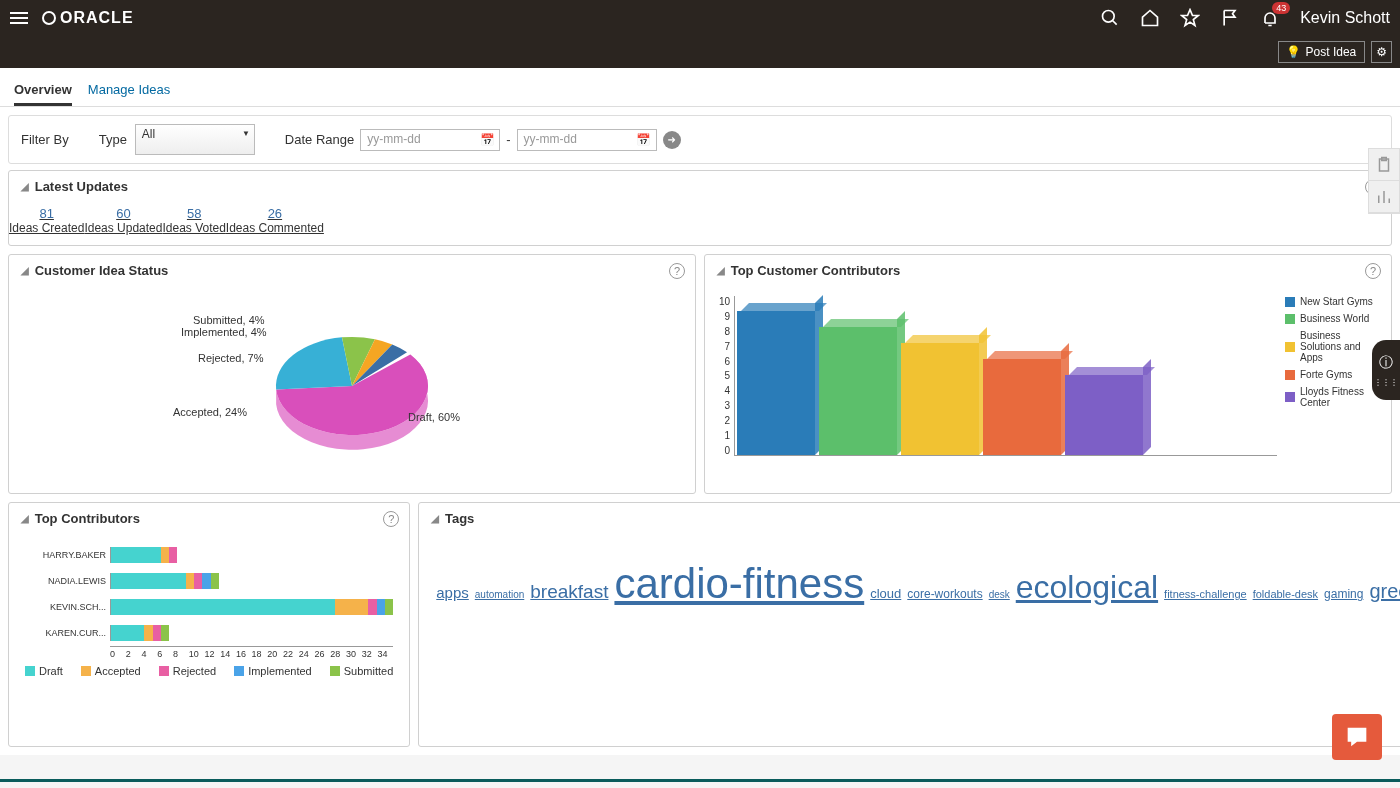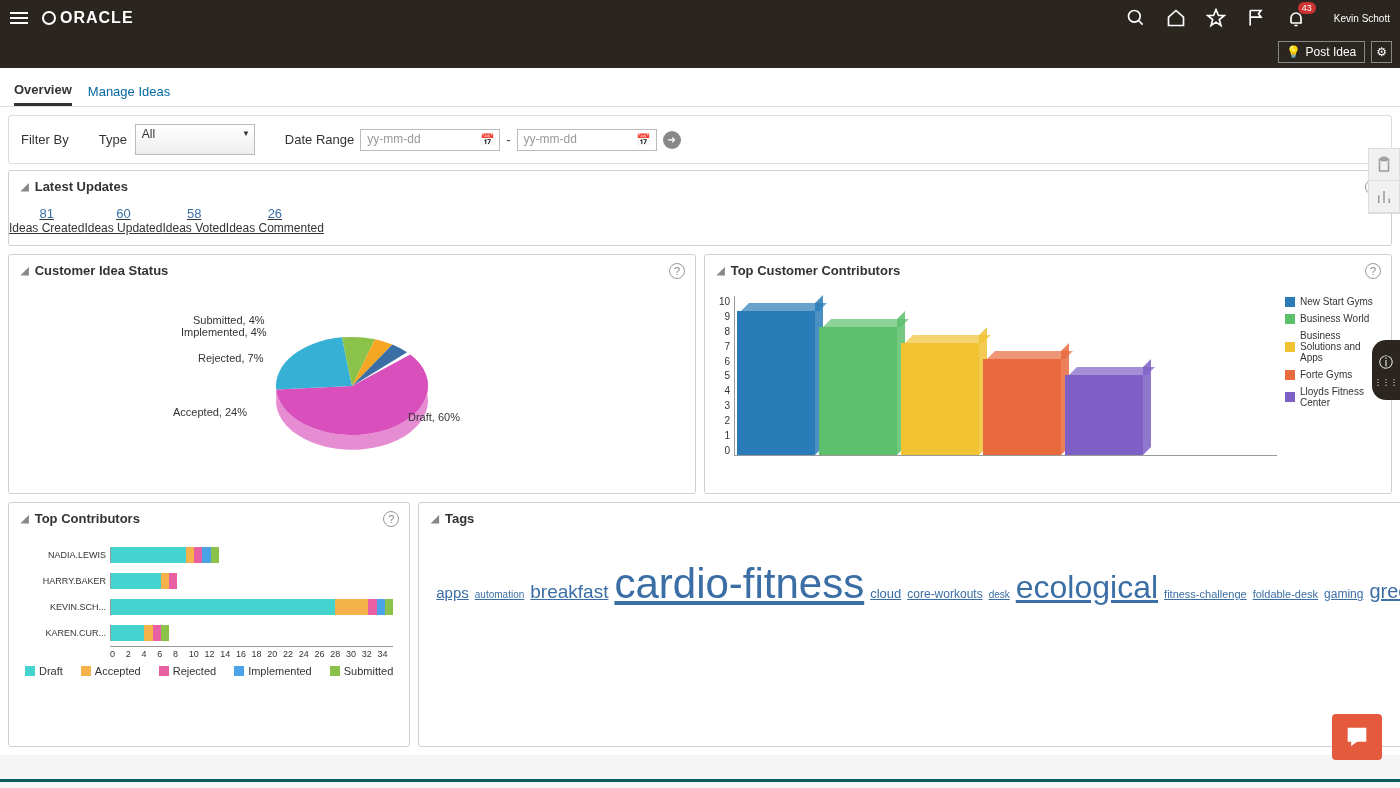--- a/index.html
+++ b/index.html
@@ -9,28 +9,28 @@
 .header-bar { background: #2b2520; height: 36px; display: flex; align-items: center; padding: 0 10px; color: #fff; }
 .hamburger { display: flex; flex-direction: column; gap: 3px; cursor: pointer; margin-right: 14px; }
 .hamburger span { width: 18px; height: 2px; background: #fff; }
 .oracle-logo { font-weight: bold; font-size: 16px; letter-spacing: 1px; display: flex; align-items: center; gap: 4px; }
 .oracle-logo .o-circle { width: 14px; height: 14px; border: 2px solid #fff; border-radius: 50%; display: inline-block; }
 .header-spacer { flex: 1; }
 .header-icons { display: flex; align-items: center; gap: 20px; }
 .hicon { width: 20px; height: 20px; cursor: pointer; position: relative; }
 .hicon svg { width: 100%; height: 100%; stroke: #fff; fill: none; stroke-width: 2; }
 .badge { position: absolute; top: -6px; right: -10px; background: #c33; color: #fff; border-radius: 8px; font-size: 9px; padding: 1px 4px; min-width: 14px; text-align: center; }
-.username { font-size: 10px; margin-left: 8px; }
+.username { font-size: 16px; }
 
 .subheader-bar { background: #2b2520; height: 32px; display: flex; align-items: center; justify-content: flex-end; padding: 0 8px; gap: 6px; }
 .post-idea-btn { border: 1px solid #888; color: #fff; background: transparent; padding: 3px 8px; font-size: 12px; cursor: pointer; display: flex; align-items: center; gap: 4px; }
 .gear-btn { border: 1px solid #888; color: #fff; background: transparent; padding: 3px 4px; font-size: 12px; cursor: pointer; }
 
 
-.tabs { display: flex; gap: 16px; padding: 8px 14px 0; background: #fff; border-bottom: 1px solid #ddd; align-items: center; }
+.tabs { display: flex; gap: 16px; padding: 8px 14px 0; background: #fff; border-bottom: 1px solid #ddd; }
 .tab { padding: 6px 0; cursor: pointer; font-size: 13px; color: #0369a1; }
 .tab.active { color: #333; font-weight: bold; border-bottom: 3px solid #333; }
 
 
 .main { padding: 8px; background: #fff; position: relative; }
 .filter-row { border: 1px solid #ddd; padding: 8px 12px; display: flex; align-items: center; gap: 30px; border-radius: 3px; }
 .filter-row label { font-size: 13px; }
 .select { border: 1px solid #bbb; background: linear-gradient(#fff,#eee); padding: 2px 20px 2px 6px; font-size: 12px; height: 31px; width: 120px; position: relative; }
 .date-input { border: 1px solid #bbb; padding: 2px 24px 2px 6px; font-size: 12px; height: 22px; width: 140px; color: #999; position: relative; background: #fff; }
 .date-group { display: flex; align-items: center; gap: 6px; }
@@ -293,35 +293,35 @@
     <div class="col">
       <div class="panel" style="height:245px">
         <div class="panel-header">
             <span class="tri">◢</span>
             <span>Top Contributors</span>
           </div>
         <div class="help-icon">?</div>
         <div class="hbar-chart">
           <div id="hrows">
               <div class="hrow">
+                <div class="name">HARRY.BAKER</div>
+                <div class="track">
+                  <div class="seg" style="width:17.647058823529413%;background:#45d3cf"></div>
+                  <div class="seg" style="width:2.941176470588235%;background:#f5b24a"></div>
+                  <div class="seg" style="width:2.941176470588235%;background:#e85fa3"></div>
+                </div>
+              </div>
+              <div class="hrow">
                 <div class="name">NADIA.LEWIS</div>
                 <div class="track">
                   <div class="seg" style="width:26.47058823529412%;background:#45d3cf"></div>
                   <div class="seg" style="width:2.941176470588235%;background:#f5b24a"></div>
                   <div class="seg" style="width:2.941176470588235%;background:#e85fa3"></div>
                   <div class="seg" style="width:2.941176470588235%;background:#4aa3e8"></div>
                   <div class="seg" style="width:2.941176470588235%;background:#8bc34a"></div>
-                </div>
-              </div>
-              <div class="hrow">
-                <div class="name">HARRY.BAKER</div>
-                <div class="track">
-                  <div class="seg" style="width:17.647058823529413%;background:#45d3cf"></div>
-                  <div class="seg" style="width:2.941176470588235%;background:#f5b24a"></div>
-                  <div class="seg" style="width:2.941176470588235%;background:#e85fa3"></div>
                 </div>
               </div>
               <div class="hrow">
                 <div class="name">KEVIN.SCH...</div>
                 <div class="track">
                   <div class="seg" style="width:79.41176470588235%;background:#45d3cf"></div>
                   <div class="seg" style="width:11.76470588235294%;background:#f5b24a"></div>
                   <div class="seg" style="width:2.941176470588235%;background:#e85fa3"></div>
                   <div class="seg" style="width:2.941176470588235%;background:#4aa3e8"></div>
                   <div class="seg" style="width:2.941176470588235%;background:#8bc34a"></div>

